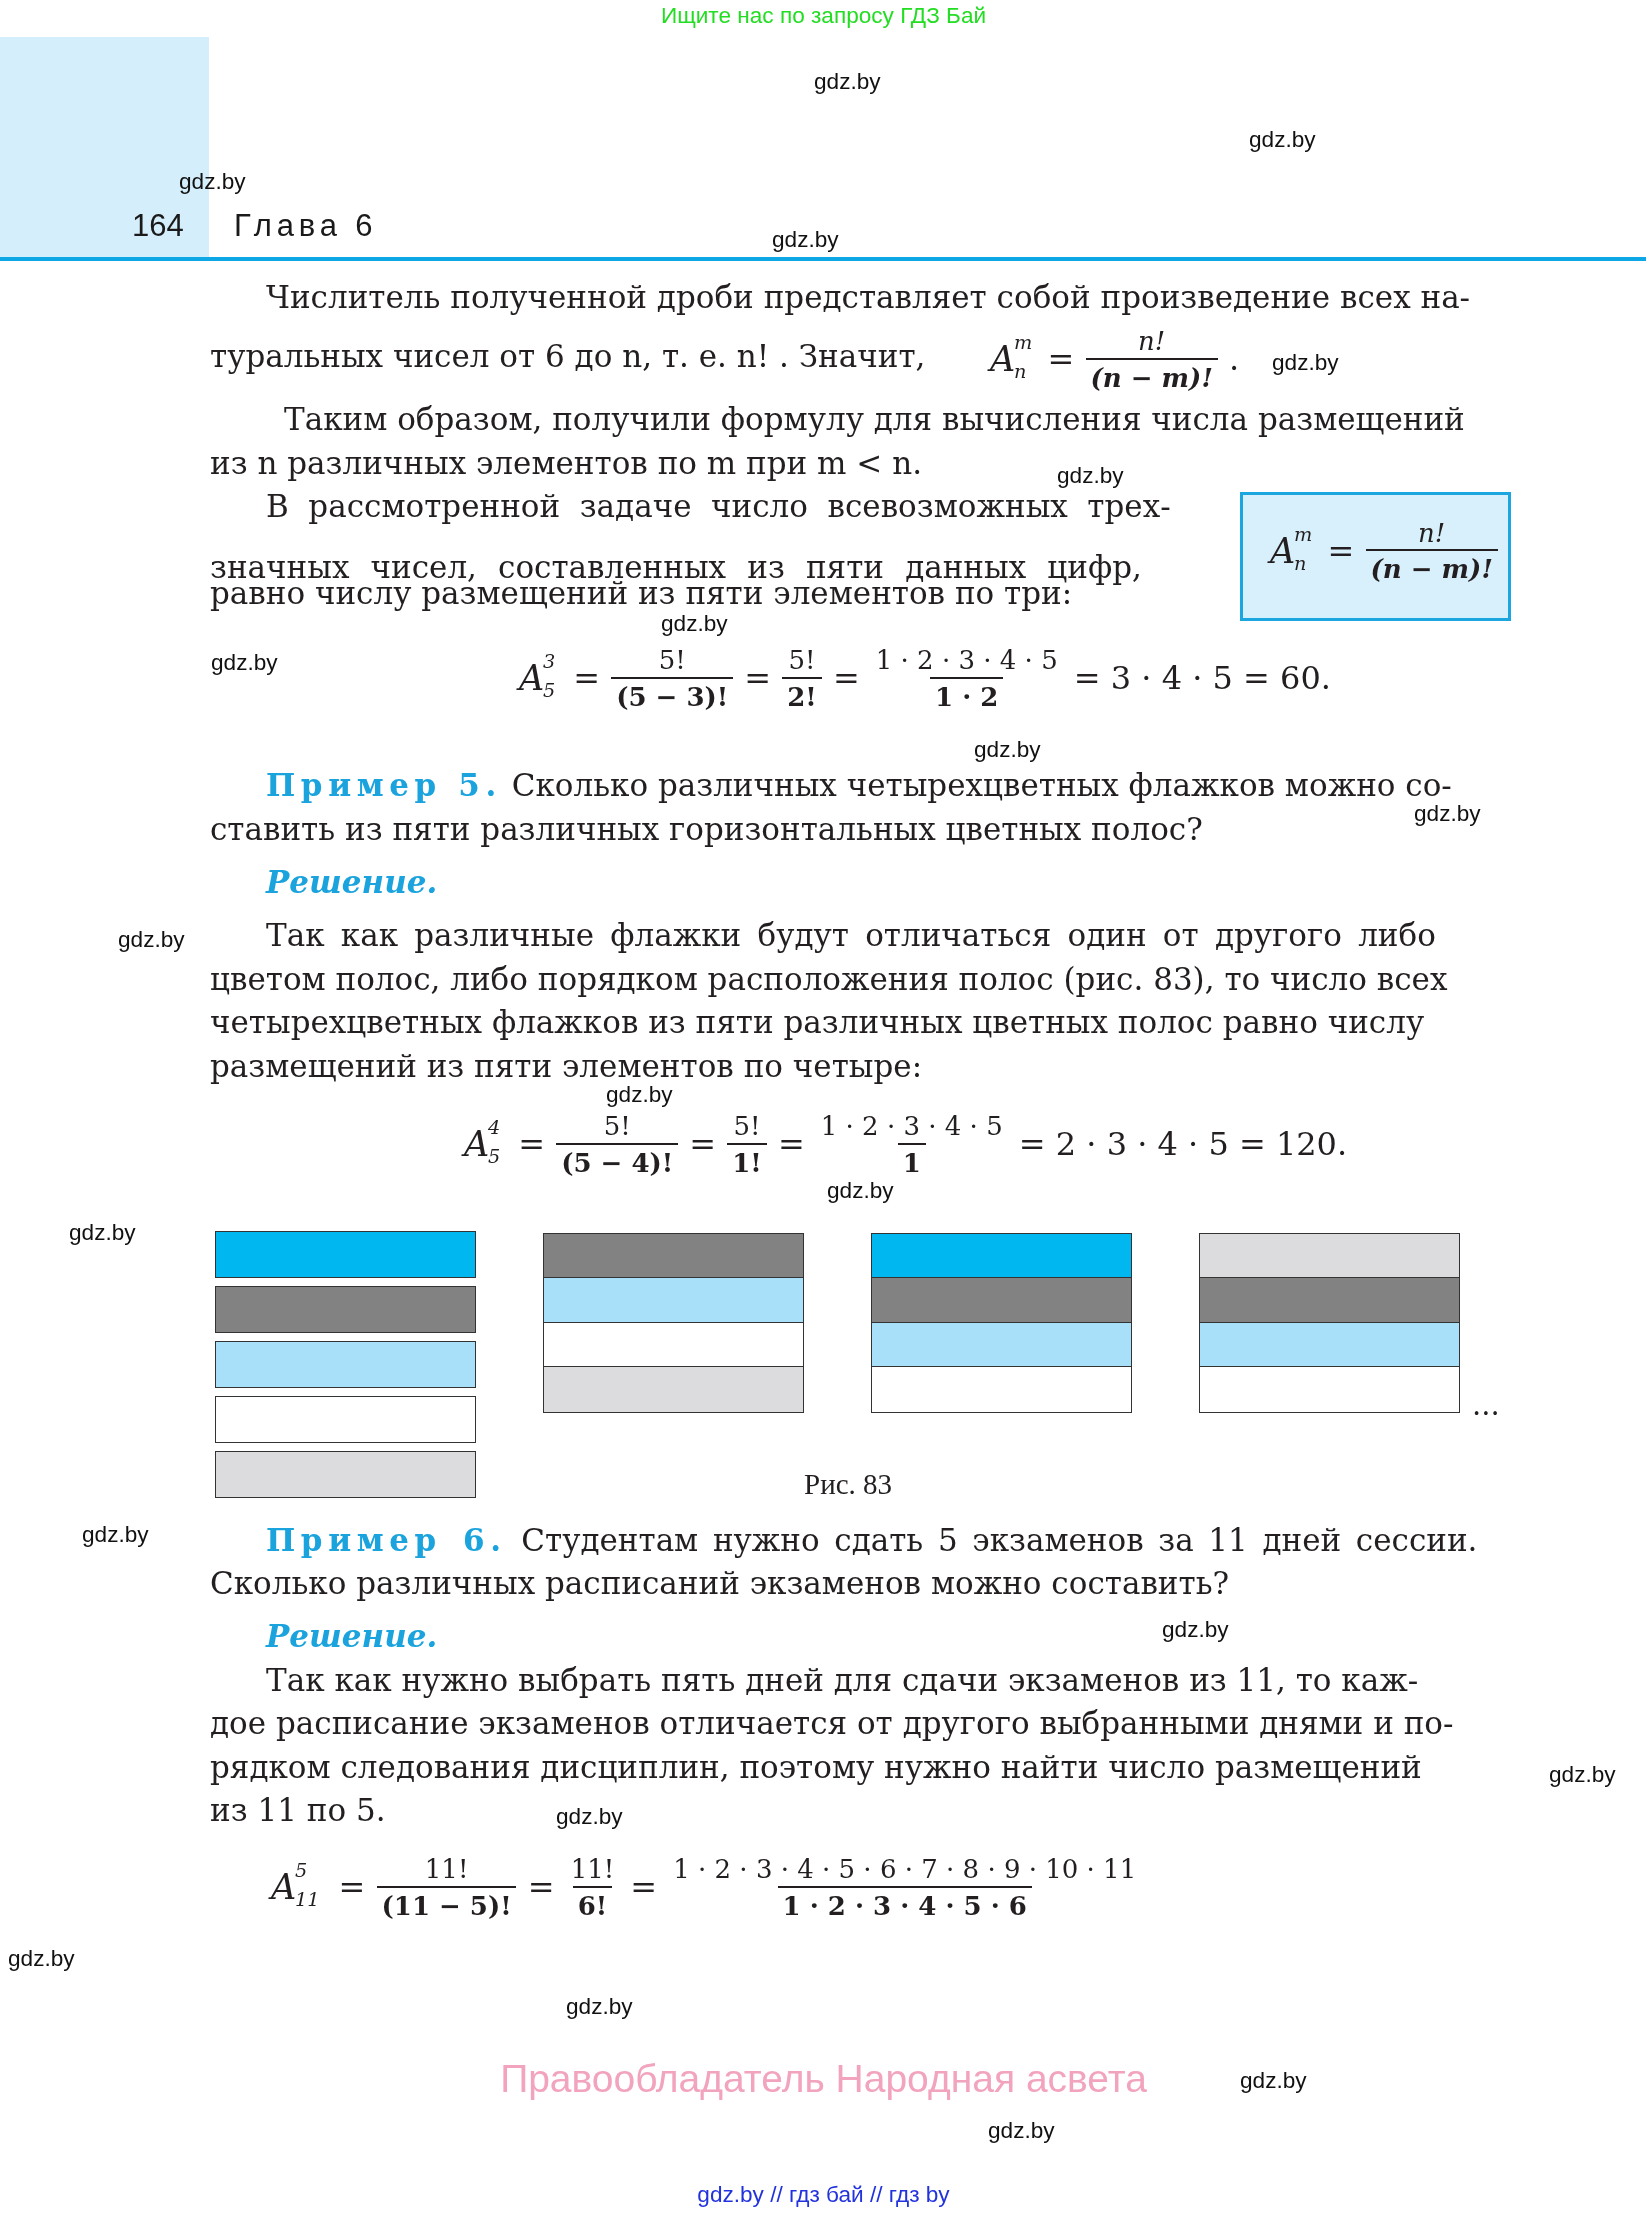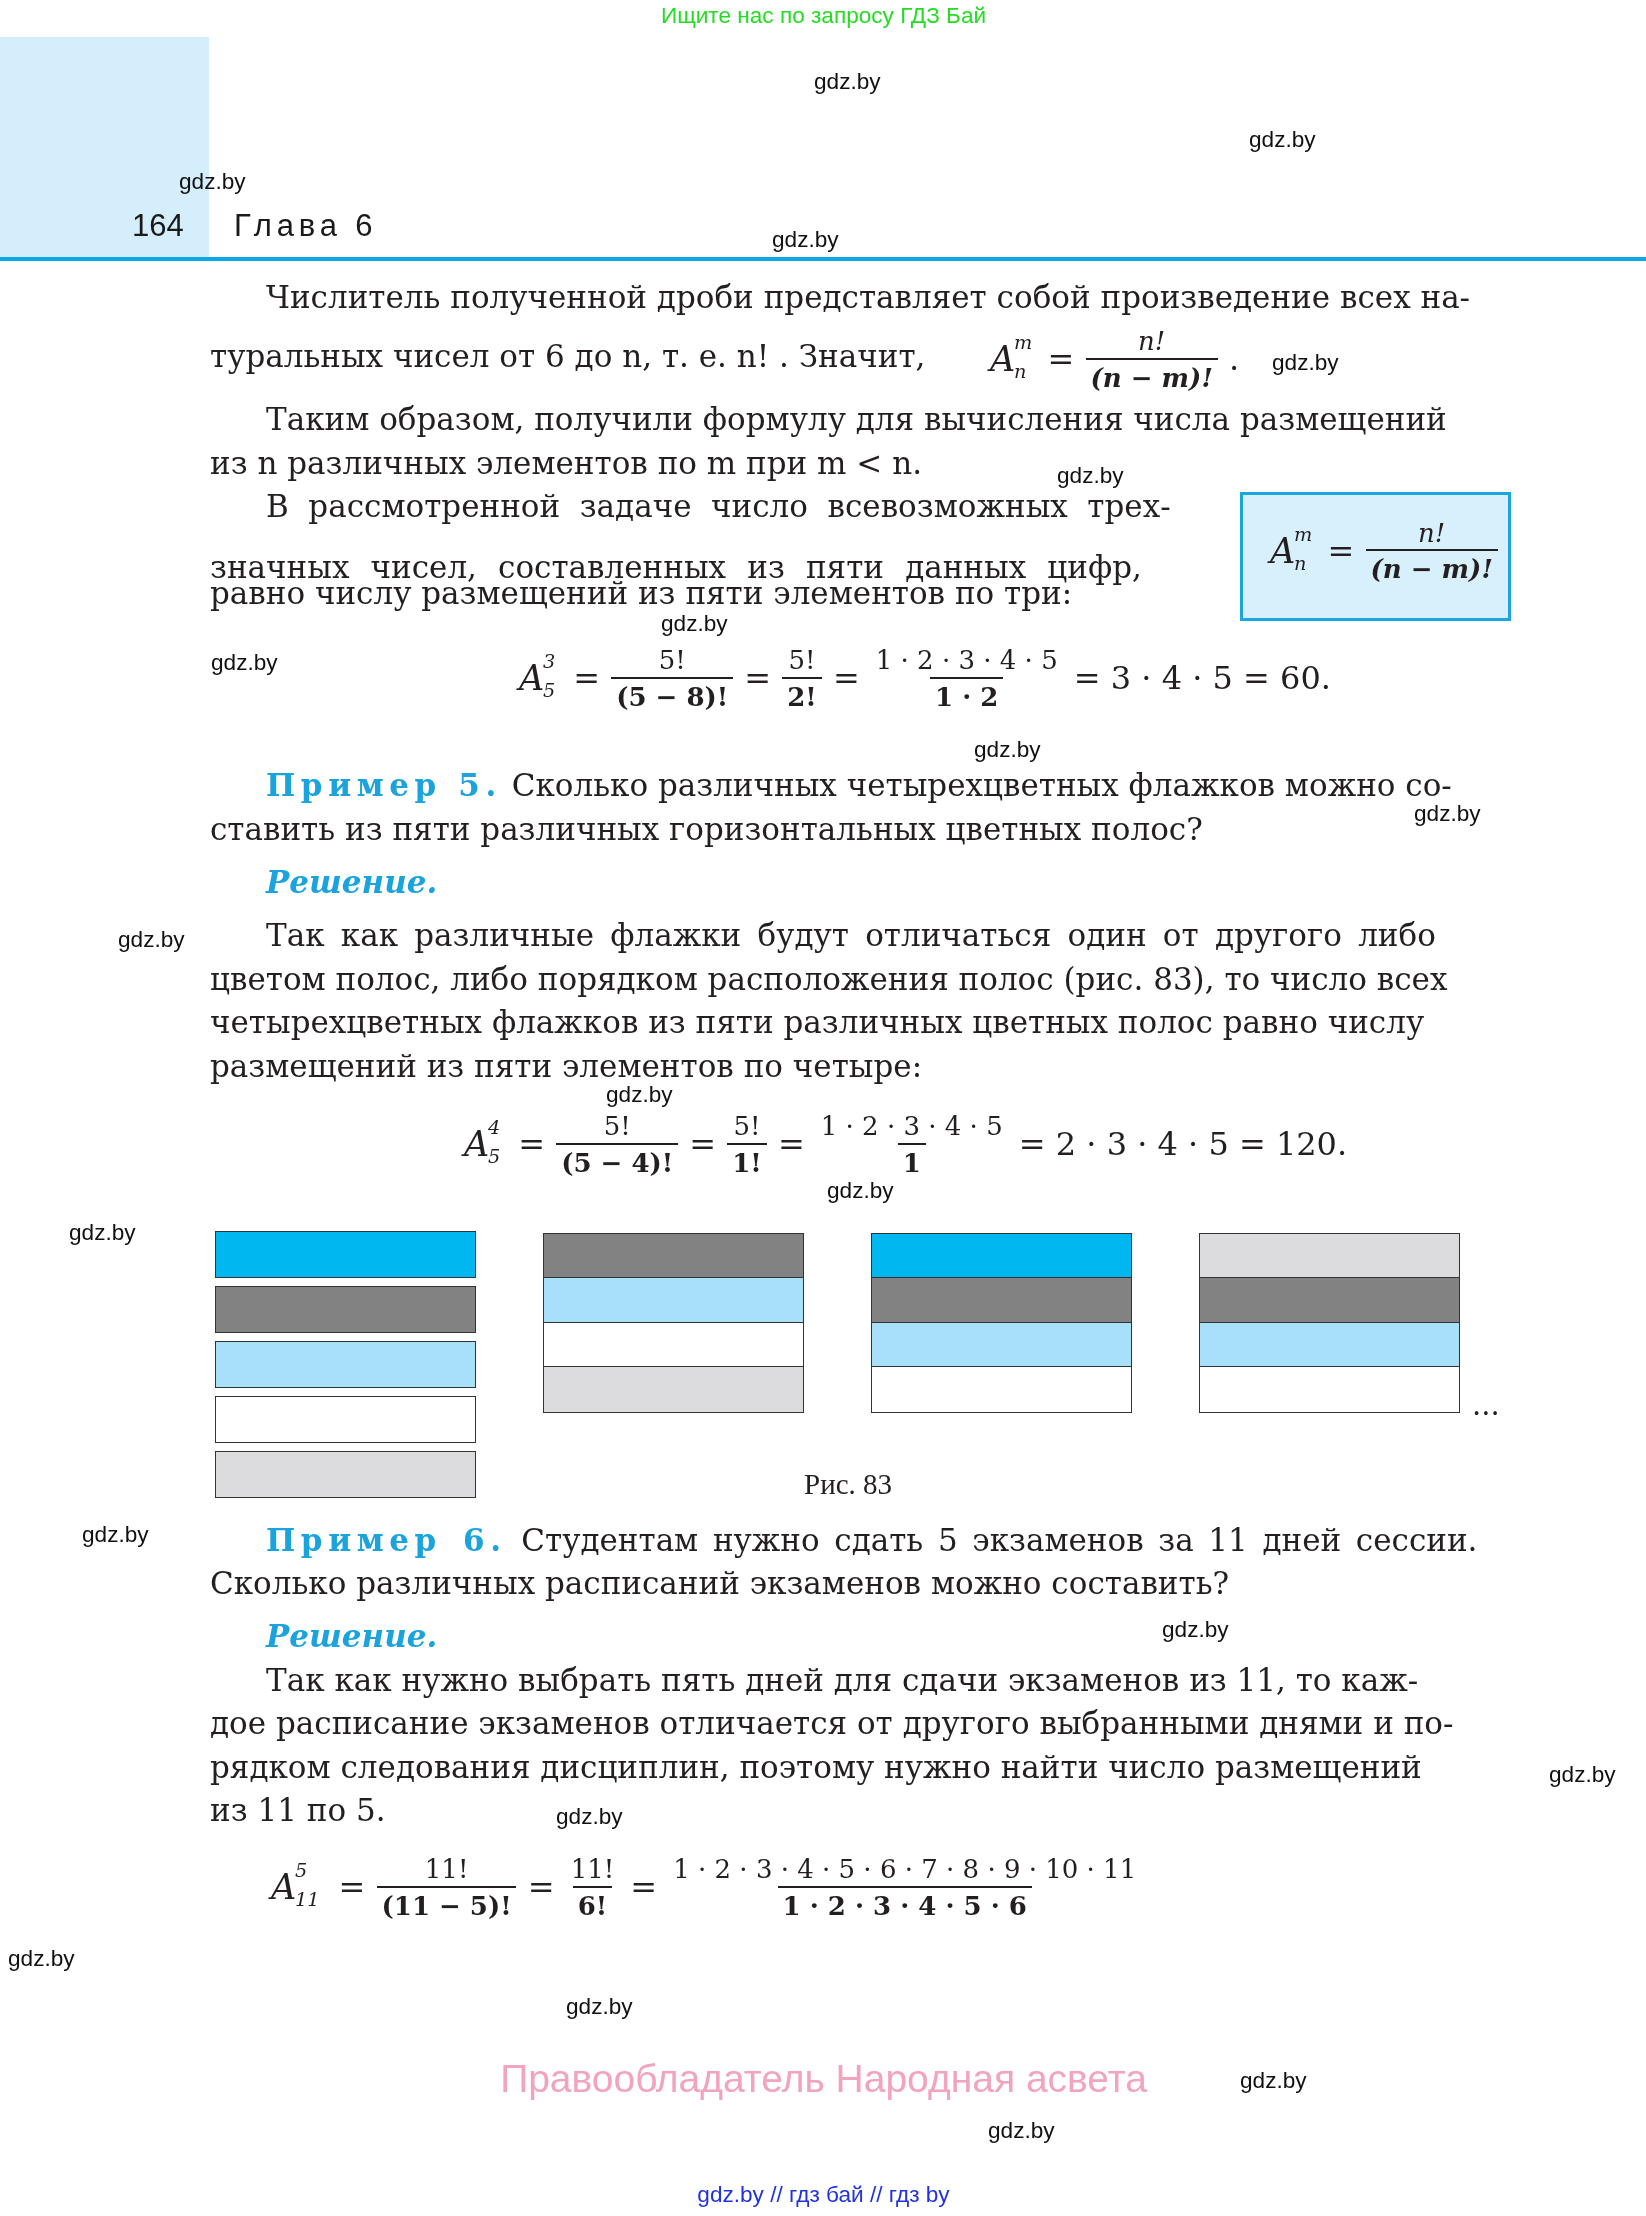--- a/index.html
+++ b/index.html
@@ -77,21 +77,21 @@
 <div class="formula" style="left:990px;top:326px">
   <span class="Asym"><span>A</span><sup>m</sup><sub>n</sub></span>
   <span style="margin-left:21px">=</span>
   <span class="frac">
       <span class="num it">n!</span>
       <span class="den it">(n − m)!</span>
     </span>
     <span>.</span>
 </div>
 
-<div class="line" style="left:266px;top:401px">Таким образом, получили формулу для вычисления числа размещений</div>
+<div class="line" style="left:284px;top:401px">Таким образом, получили формулу для вычисления числа размещений</div>
 <div class="line" style="left:210px;top:445px">из n различных элементов по m при m &lt; n.</div>
 
 <div class="line" style="left:266px;top:488px;word-spacing:9.7px">В рассмотренной задаче число всевозможных трех-</div>
 <div class="line" style="left:210px;top:549px;word-spacing:11.3px">значных чисел, составленных из пяти данных цифр,</div>
 <div class="line" style="left:210px;top:575px">равно числу размещений из пяти элементов по три:</div>
 
 <div class="box">
   <div class="formula" style="left:27px;top:22.6px">
     <span class="Asym"><span>A</span><sup>m</sup><sub>n</sub></span>
     <span style="margin-left:21px">=</span>
@@ -100,21 +100,21 @@
         <span class="den it">(n − m)!</span>
       </span>
   </div>
 </div>
 
 <div class="formula" style="left:519px;top:645px">
   <span class="Asym">A<sup>3</sup><sub>5</sub></span>
   <span style="margin-left:17.7px">=</span>
   <span class="frac">
       <span class="num">5!</span>
-      <span class="den">(5 − 8)!</span>
+      <span class="den">(5 − 3)!</span>
     </span>
   <span>=</span>
   <span class="frac">
       <span class="num">5!</span>
       <span class="den">2!</span>
     </span>
   <span>=</span>
   <span class="frac">
       <span class="num">1 · 2 · 3 · 4 · 5</span>
       <span class="den">1 · 2</span>

